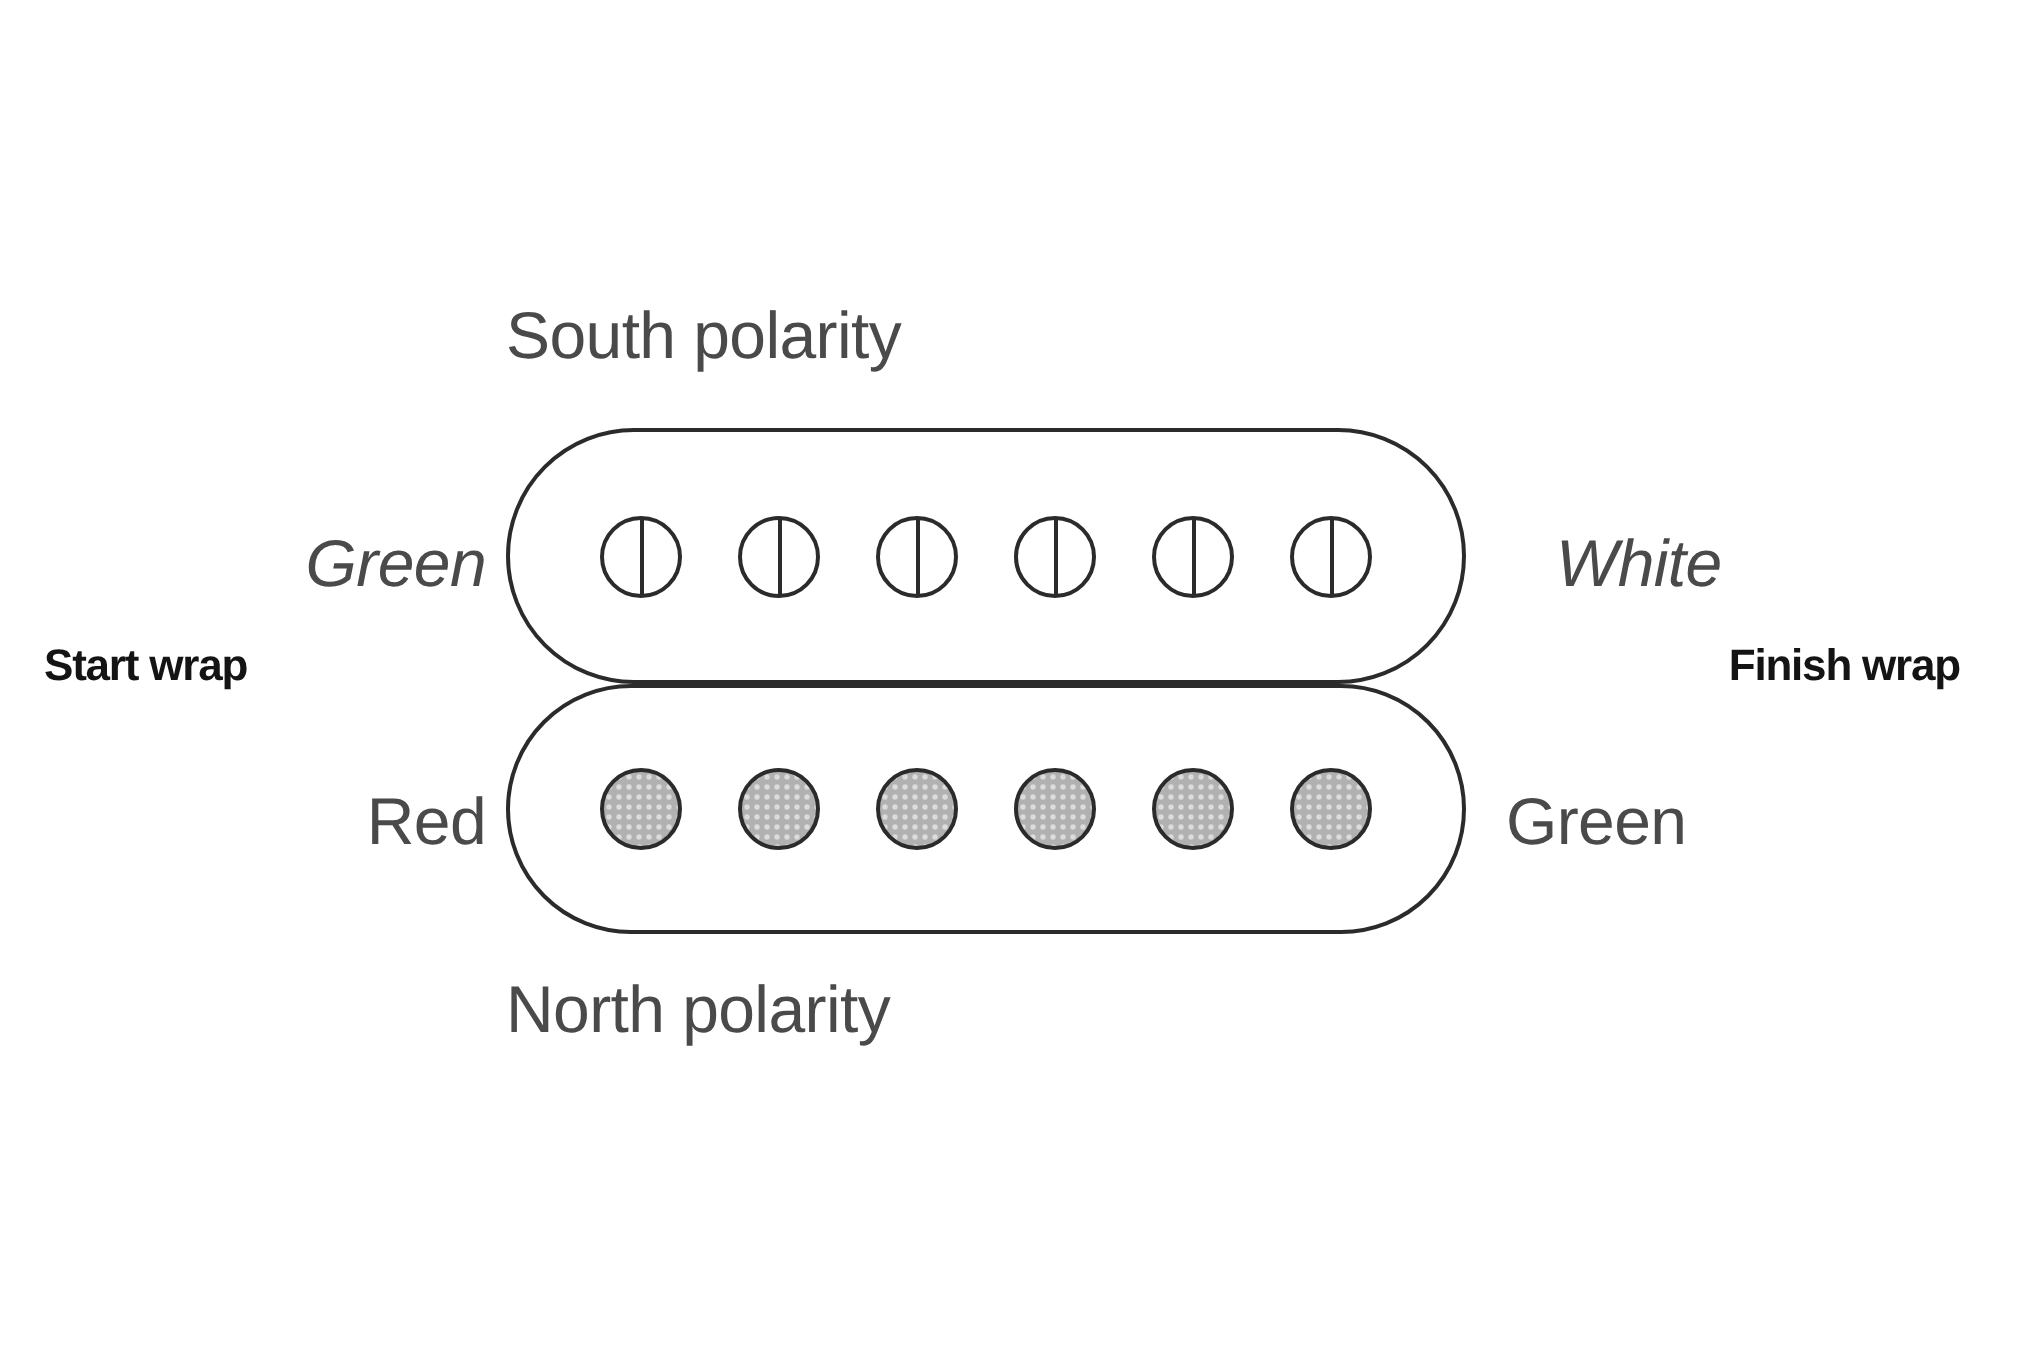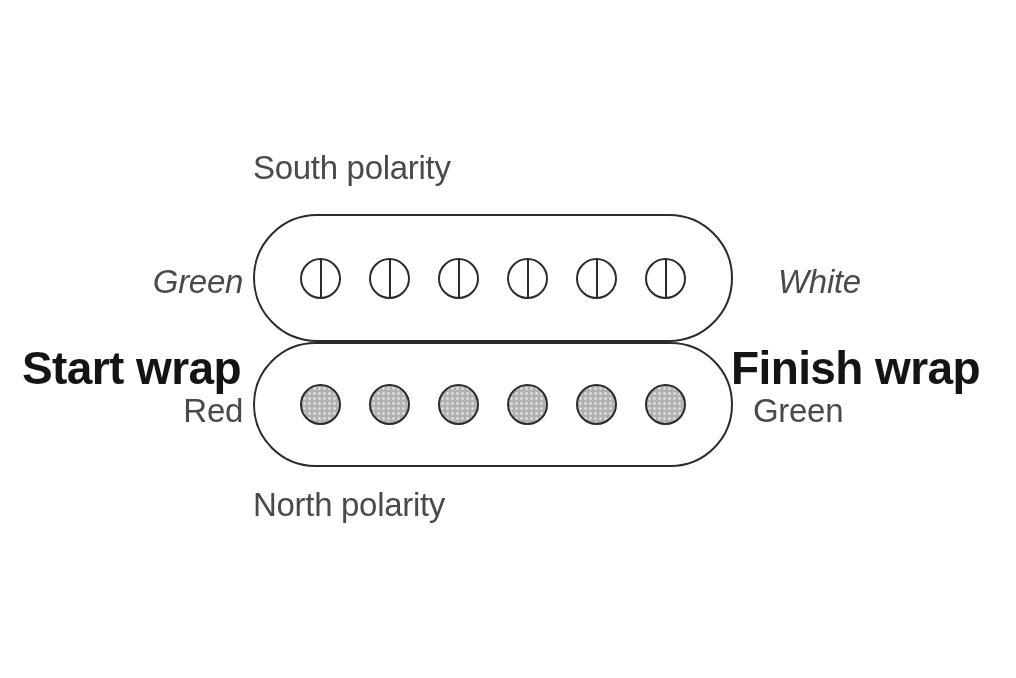--- a/index.html
+++ b/index.html
@@ -88,22 +88,22 @@
   }
   .wire-left { left: 0; width: 243px; text-align: right; }
   .wire-right { text-align: left; }
   .wire-top-row { top: 263px; font-style: italic; }
   .wire-bottom-row { top: 392px; }
   .wire-white { left: 750px; margin-left: 28px; }
   .wire-black { left: 753px; }
 
   .wrap-label {
     position: absolute;
-    top: 348px;
-    font-size: 46px;
+    top: 313px;
+    font-size: 22px;
     line-height: 40px;
     font-weight: bold;
     color: var(--wrap-label-text);
     letter-spacing: -0.6px;
     white-space: nowrap;
   }
   .wrap-start { left: 22px; }
   .wrap-finish { right: 36px; text-align: right; margin-left: 28px; }
 </style>
 </head>

